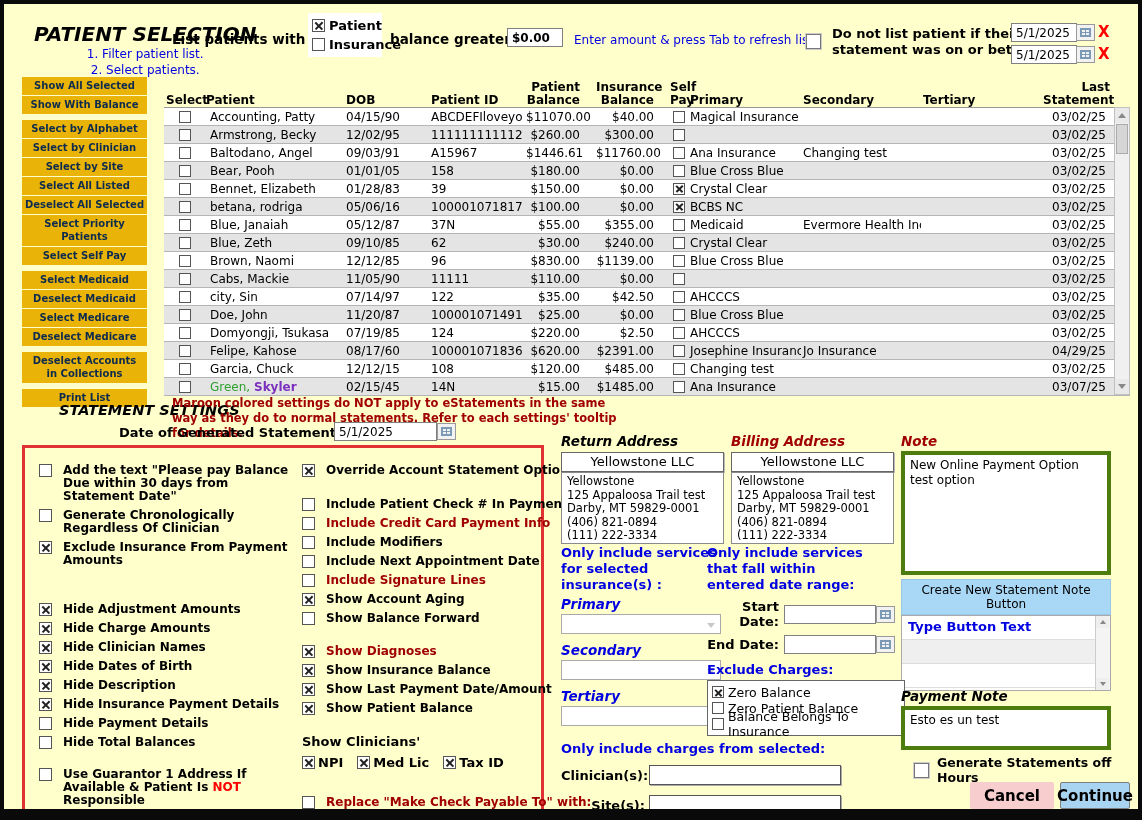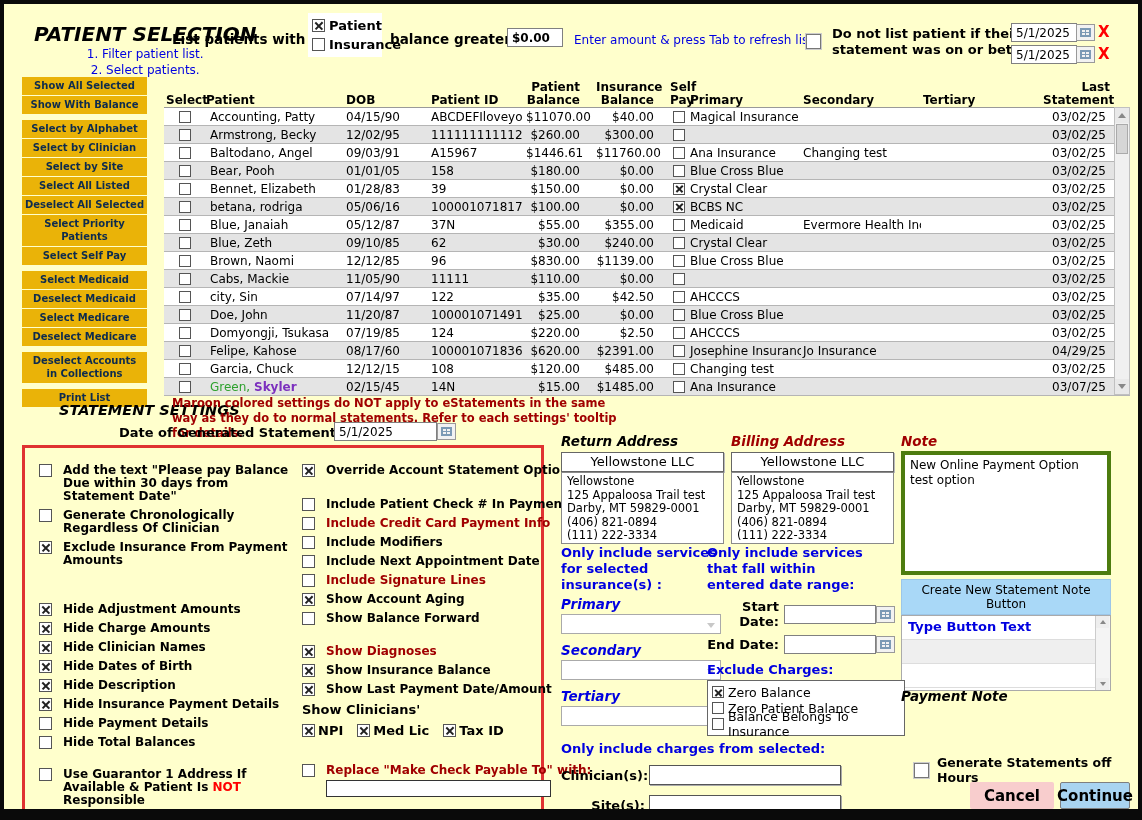--- a/index.html
+++ b/index.html
@@ -586,20 +586,24 @@
           <div class="olabel maroon">Show Diagnoses</div>
         </div>
         <div class="opt">
           <span class="cb on"></span>
           <div class="olabel">Show Insurance Balance</div>
         </div>
         <div class="opt">
           <span class="cb on"></span>
           <div class="olabel">Show Last Payment Date/Amount</div>
         </div>
+        <div class="opt" style="margin-bottom: 19px;">
+          <span class="cb on"></span>
+          <div class="olabel">Show Patient Balance</div>
+        </div>
         <div class="b" style="font-size: 13px; margin-top: 4px;">Show Clinicians'</div>
         <div class="inline-cbs">
           <span class="pair">
             <span class="cb on"></span>
             <span>NPI</span>
           </span>
           <span class="pair">
             <span class="cb on"></span>
             <span>Med Lic</span>
           </span>
@@ -722,20 +726,21 @@
     </div>
     <div class="frow">
       <span class="flabel" style="width:84px;">Site(s):</span>
       <input class="tin3d" style="width: 200px; margin-left: 4px;" value="">
     </div>
   </div>
 
   
   <div class="abs" style="left:897px;top:684px;width:210px;">
     <div class="rtitle">Payment Note</div>
+    <textarea class="notearea" style="height: 44px; margin-top: 2px;">Esto es un test</textarea>
   </div>
 
   <div class="abs" style="left:901px;top:751px;display:flex;align-items:center;gap:8px;padding-left:9px;">
     <span class="cb big"></span>
     <span class="b" style="font-size:12.5px;">Generate Statements off Hours</span>
   </div>
 
   <div class="abs btn" style="left:966px;top:778px;width:84px;height:27px;background:#F8CDCD;">Cancel</div>
   <div class="abs btn" style="left:1056px;top:778px;width:70px;height:27px;background:#A9D4F1;border:1px solid #7f7f7f;">Continue</div>
 

